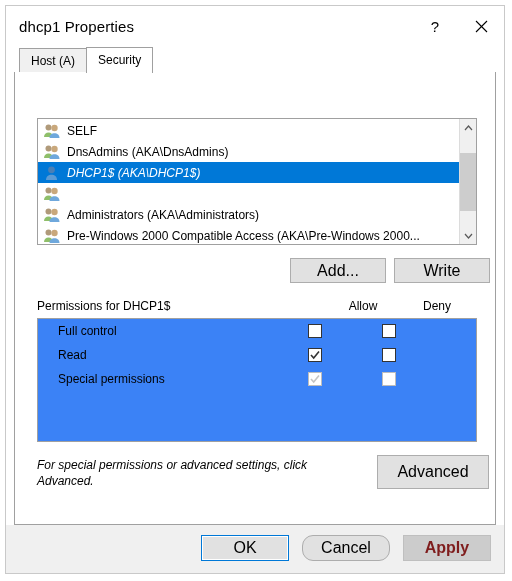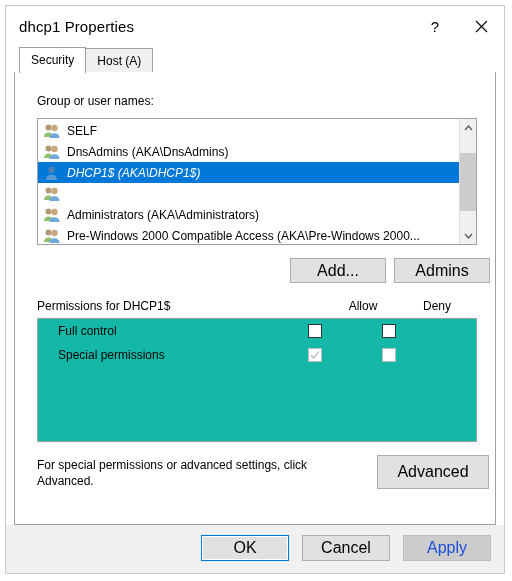--- a/index.html
+++ b/index.html
@@ -192,23 +192,24 @@
     font-size: 16px;
     color: #000000;
     background: #e1e1e1;
     border: 1px solid #adadad;
     box-sizing: border-box;
     cursor: default;
     padding: 0;
     text-align: center;
   }
   .btn[disabled], .btn.disabled {
-    color: #1d4ed8;
+    color: #7f1d1d;
     background: #cccccc;
     border-color: #bfbfbf;
+    font-weight: bold;
   }
   .btn.default {
     border: 1px solid #0078d7;
     box-shadow: inset 0 0 0 1px #ffffff;
   }
 
   .btn-add {
     position: absolute;
     left: 275px;
     top: 186px;
@@ -234,21 +235,21 @@
   .perm-head-allow { left: 314px; width: 68px; text-align: center; }
   .perm-head-deny  { left: 388px; width: 68px; text-align: center; }
 
   .permbox {
     position: absolute;
     left: 22px;
     top: 246px;
     width: 440px;
     height: 124px;
     border: 1px solid #a0a0a0;
-    background: #14b8a6;
+    background: #3b82f6;
     box-sizing: border-box;
   }
   .prow {
     height: 24px;
     position: relative;
     display: flex;
     align-items: center;
   }
   .prow-label {
     position: absolute;
@@ -271,38 +272,39 @@
 
   
   .adv-text {
     position: absolute;
     left: 22px;
     top: 385px;
     width: 310px;
     font-size: 12px;
     line-height: 16px;
     color: #000;
+    font-style: italic;
   }
   .btn-advanced {
     position: absolute;
     left: 362px;
     top: 383px;
     width: 112px;
     height: 34px;
   }
 
   
   .footer {
     flex: 0 0 48px;
     height: 48px;
     background: #f0f0f0;
     position: relative;
   }
   .btn-ok      { position: absolute; left: 195px; top: 10px; width: 88px; height: 26px; }
-  .btn-cancel  { position: absolute; left: 296px; top: 10px; width: 88px; height: 26px; }
+  .btn-cancel  { position: absolute; left: 296px; top: 10px; width: 88px; height: 26px; border-radius: 11px; }
   .btn-apply   { position: absolute; left: 397px; top: 10px; width: 88px; height: 26px; }
 </style>
 </head>
 <body>
 
 <div class="dialog">
 
   <div class="titlebar">
     <div class="title-text">dhcp1 Properties</div>
     <div class="title-buttons">
@@ -314,27 +316,26 @@
           <svg width="13" height="13" viewBox="0 0 13 13">
             <line x1="1" y1="1" x2="12" y2="12" stroke="#000" stroke-width="1.1"></line>
             <line x1="12" y1="1" x2="1" y2="12" stroke="#000" stroke-width="1.1"></line>
           </svg>
         </span>
       </button>
     </div>
   </div>
 
   <div class="tabstrip">
+    <div class="tab">Host (A)</div>
     <div class="tab active">Security</div>
-    <div class="tab">Host (A)</div>
   </div>
 
   <div class="tabpage">
 
-    <div class="section-label" style="left:22px; top:22px;">Group or user names:</div>
 
     <div class="userlist">
       <div class="userlist-rows">
 
         <div class="urow">
           <span class="usericon">
             <svg width="18" height="16" viewBox="0 0 18 16">
               <circle cx="5.5" cy="4.5" r="3" fill="#b09a7a"></circle>
               <path d="M1 14c0-3 2-4.5 4.5-4.5S10 11 10 14z" fill="#8fbf6a"></path>
               <circle cx="11.5" cy="5" r="3.2" fill="#c9a87c"></circle>
@@ -412,34 +413,43 @@
         <div class="sb-thumb" style="top:34px; height:58px;"></div>
         <div class="sb-arrow sb-down">
           <svg width="9" height="6" viewBox="0 0 9 6">
             <polyline points="1,1 4.5,5 8,1" fill="none" stroke="#5a5a5a" stroke-width="1.2"></polyline>
           </svg>
         </div>
       </div>
     </div>
 
     <button class="btn btn-add">Add...</button>
-    <button class="btn btn-remove">Admins</button>
+    <button class="btn btn-remove">Write</button>
 
     <div class="perm-head perm-head-title">Permissions for DHCP1$</div>
     <div class="perm-head perm-head-allow">Allow</div>
     <div class="perm-head perm-head-deny">Deny</div>
 
     <div class="permbox">
 
       <div class="prow">
         <span class="prow-label">Full control</span>
         <span class="cb allow"></span>
         <span class="cb deny"></span>
       </div>
 
+      <div class="prow">
+        <span class="prow-label">Read</span>
+        <span class="cb allow">
+          <svg width="12" height="12" viewBox="0 0 12 12">
+            <polyline points="2,6 4.7,9 10,2.6" fill="none" stroke="#333333" stroke-width="1.6"></polyline>
+          </svg>
+        </span>
+        <span class="cb deny"></span>
+      </div>
 
 
       <div class="prow">
         <span class="prow-label">Special permissions</span>
         <span class="cb allow dim">
           <svg width="12" height="12" viewBox="0 0 12 12">
             <polyline points="2,6 4.7,9 10,2.6" fill="none" stroke="#c4c4c4" stroke-width="1.6"></polyline>
           </svg>
         </span>
         <span class="cb deny dim"></span>

